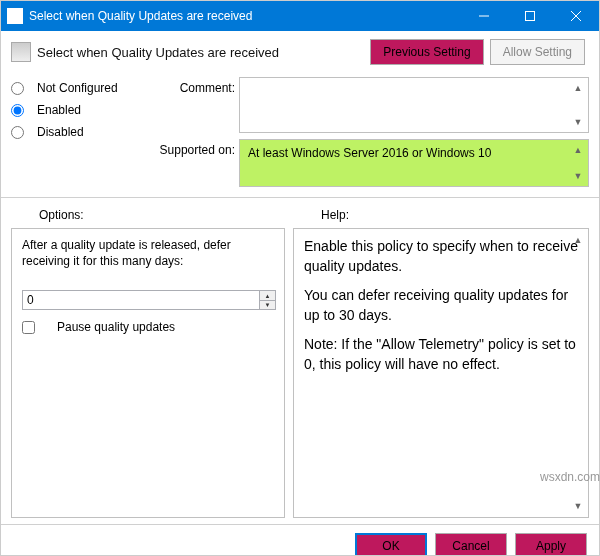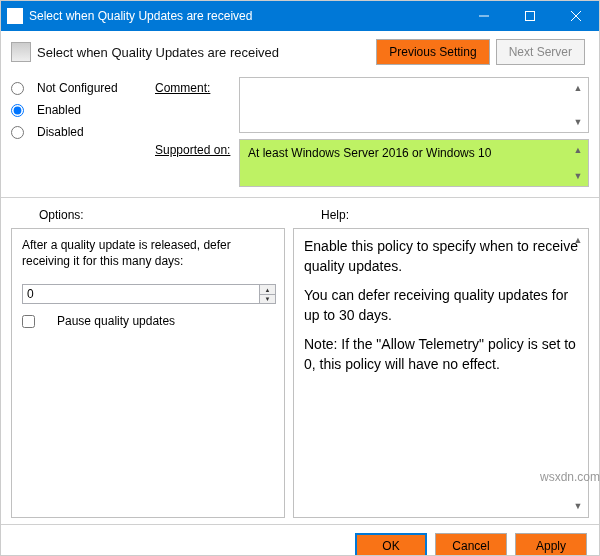--- a/index.html
+++ b/index.html
@@ -45,39 +45,39 @@
     .header-icon {
       width: 20px; height: 20px;
       margin-right: 6px;
       background: linear-gradient(#ccc,#eee);
       border: 1px solid #aaa;
     }
     .header-title { font-size: 13px; flex: 1; color: #111; }
     .nav-btns { display: flex; gap: 6px; margin-right: 4px; }
     .btn {
       border: 1px solid #adadad;
-      background: #f97316;
+      background: #be185d;
       padding: 5px 12px;
       font-size: 12px;
       font-family: inherit;
       cursor: default;
     }
     .btn.disabled { color: #888; background: #f4f4f4; }
     
     .upper {
       display: grid;
       grid-template-columns: 140px 80px 1fr;
       gap: 6px 4px;
       padding: 6px 10px 6px 10px;
       align-items: start;
     }
     .radio-col { display: flex; flex-direction: column; gap: 8px; padding-top: 4px; }
     .radio-row { display: flex; align-items: center; gap: 13px; font-size: 12px; }
     .radio-row input { margin: 0; }
-    .label-col { text-align: left; padding-top: 4px; font-size: 12px; text-decoration: underline; }
+    .label-col { text-align: right; padding-top: 4px; font-size: 12px; }
     .comment-box {
       border: 1px solid #c0c0c0;
       height: 56px;
       position: relative;
       background: #fff;
     }
     .supported-box {
       border: 1px solid #c0c0c0;
       height: 48px;
       padding: 6px 26px 6px 8px;
@@ -114,21 +114,21 @@
     }
     .panel {
       border: 1px solid #c0c0c0;
       background: #fff;
       padding: 8px 10px;
       overflow: hidden;
       position: relative;
     }
     .panel.options { width: 274px; }
     .panel.help { flex: 1; }
-    .opt-text { font-size: 12px; line-height: 1.35; margin-bottom: 15px; }
+    .opt-text { font-size: 12px; line-height: 1.35; margin-bottom: 21px; }
     .spinner {
       display: flex; align-items:stretch;
       border: 1px solid #abadb3;
       width: 254px; height: 20px;
       margin-bottom: 10px;
     }
     .spinner input {
       border: none; outline: none;
       padding: 2px 4px;
       font-size: 12px;
@@ -182,21 +182,21 @@
         </svg>
     </div>
   </div>
 </div>
 
 <div class="header">
   <span class="header-icon"></span>
   <span class="header-title">Select when Quality Updates are received</span>
   <div class="nav-btns">
     <button class="btn">Previous Setting</button>
-    <button class="btn disabled">Next Server</button>
+    <button class="btn disabled">Allow Setting</button>
   </div>
 </div>
 
 <div class="upper">
   <div class="radio-col" style="grid-row:1/span 2">
     <label class="radio-row">
       <input type="radio" name="state" style="">
       <span>Not Configured</span>
     </label>
     <label class="radio-row">

